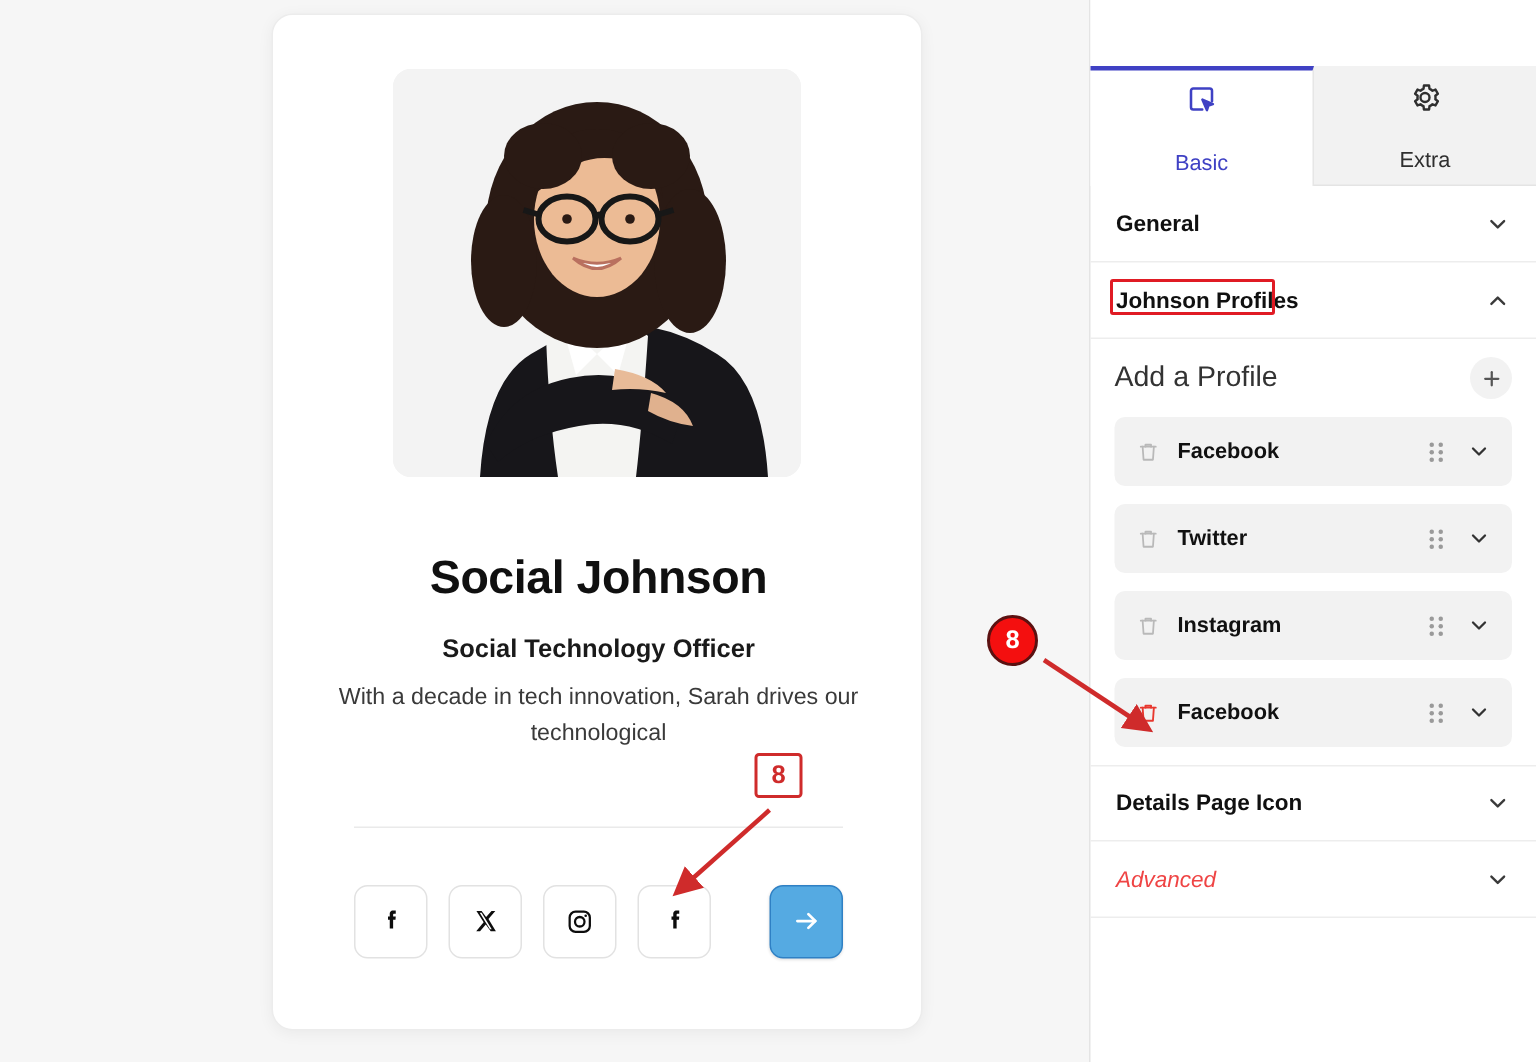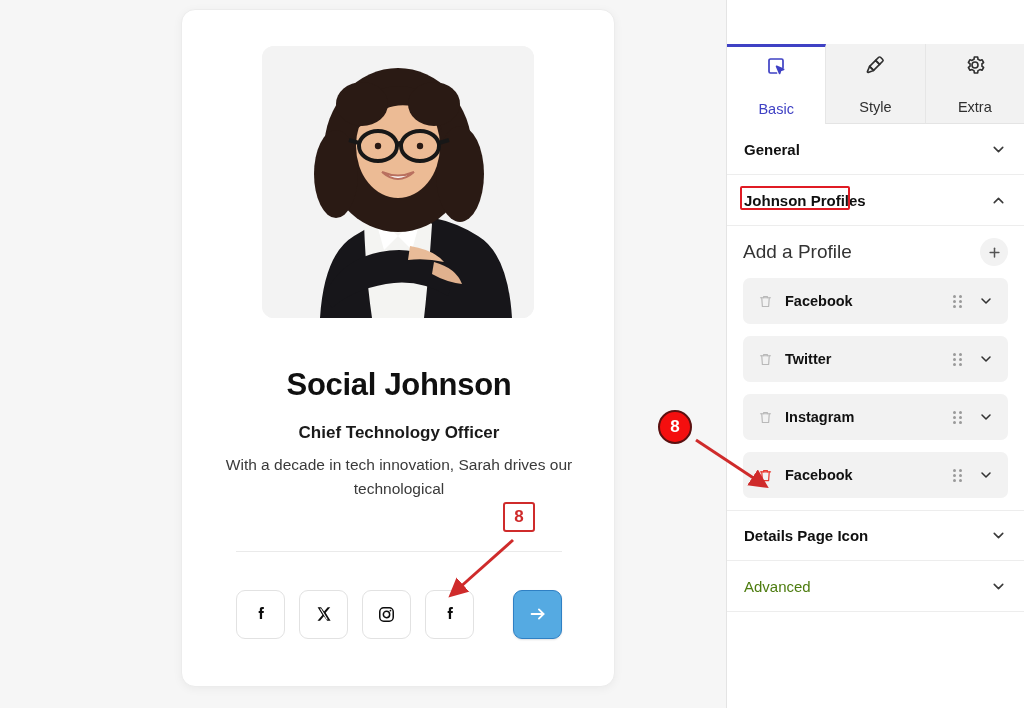--- a/index.html
+++ b/index.html
@@ -109,21 +109,21 @@
 
   .section-row {
     height: 51px;
     display: flex; align-items: center; justify-content: space-between;
     padding: 0 17px;
     border-bottom: 1px solid #ededed;
     cursor: pointer;
     position: relative;
   }
   .section-title { font-size: 15px; font-weight: bold; color: #101010; }
-  .section-title.normal { font-weight: normal; color: #4d7c0f; }
+  .section-title.normal { font-weight: normal; color: #ef4444; font-style: italic; }
   .chev { color: #3a3a3a; display: block; }
 
   .section-row.highlight .hl-box {
     position: absolute;
     left: 13px; top: 11px;
     width: 110px; height: 24px;
     border: 2px solid #e01b24;
     border-radius: 2px;
     pointer-events: none;
   }
@@ -224,21 +224,21 @@
 
           <path d="M120 126 q16 14 32 0 q-16 7 -32 0 z" fill="#ffffff" stroke="#b9705f" stroke-width="2"></path>
 
           <path d="M62 250 q16-36 56-44 q30-6 52 6 q22 10 20 26 l-4 12 q-30 -18 -62 -12 q-34 6 -54 24 z" fill="#17161a"></path>
           <path d="M172 216 q22 6 28 22 q-16 -2 -30 -10 z" fill="#e0b18e"></path>
           <path d="M148 200 q24 4 34 16 q-18 -4 -36 -2 z" fill="#e8bb98"></path>
         </svg>
       </div>
 
       <div class="person-name">Social Johnson</div>
-      <div class="person-role">Chief Technology Officer</div>
+      <div class="person-role">Social Technology Officer</div>
       <div class="person-bio">With a decade in tech innovation, Sarah drives our technological</div>
 
       <div class="card-divider"></div>
 
       <div class="social-row">
         <div class="social-btn">
           <svg width="20" height="20" viewBox="0 0 24 24">
             <path fill="currentColor" d="M15.4 8.3h-2.1V6.9c0-.6.4-.8.7-.8h1.4V3.6h-2c-2.3 0-2.8 1.7-2.8 2.8v1.9H9.2v2.6h1.4V18h2.7v-7.1h1.9z"></path>
           </svg>
         </div>
@@ -273,28 +273,20 @@
   <div class="side-panel">
     <div class="panel-top-gap"></div>
 
     <div class="tabs">
       <div class="tab active">
         <svg width="24" height="24" viewBox="0 0 24 24" fill="none" stroke="currentColor" stroke-width="1.7" stroke-linecap="round" stroke-linejoin="round">
           <path d="M19 12.5V5.5a1.5 1.5 0 0 0-1.5-1.5h-11A1.5 1.5 0 0 0 5 5.5v11A1.5 1.5 0 0 0 6.5 18h6"></path>
           <path d="M12.6 11.4l7 3-3 1-1 3z" fill="currentColor"></path>
         </svg>
         <span class="tab-label">Basic</span>
-      </div>
-      <div class="tab">
-        <svg width="24" height="24" viewBox="0 0 24 24" fill="none" stroke="#2f2f2f" stroke-width="1.6" stroke-linecap="round" stroke-linejoin="round">
-          <path d="M17.5 4.3l2.2 2.2c.5.5.5 1.3 0 1.8l-3.1 3.1-4-4 3.1-3.1c.5-.5 1.3-.5 1.8 0z"></path>
-          <path d="M12.6 7.4l-6 6 4 4 6-6z"></path>
-          <path d="M6.6 13.4l-2.2 5.2c-.2.5.3 1 .8.8l5.4-2z"></path>
-        </svg>
-        <span class="tab-label">Style</span>
       </div>
       <div class="tab">
         <svg width="24" height="24" viewBox="0 0 24 24" fill="none" stroke="#2f2f2f" stroke-width="1.6" stroke-linecap="round" stroke-linejoin="round">
           <circle cx="12" cy="12" r="3"></circle>
           <path d="M19 12a7 7 0 0 0-.1-1.2l1.7-1.3-1.6-2.8-2 .8a7 7 0 0 0-2-1.2L14.7 4h-3.4l-.3 2.3a7 7 0 0 0-2 1.2l-2-.8-1.6 2.8 1.7 1.3a7 7 0 0 0 0 2.4l-1.7 1.3 1.6 2.8 2-.8a7 7 0 0 0 2 1.2l.3 2.3h3.4l.3-2.3a7 7 0 0 0 2-1.2l2 .8 1.6-2.8-1.7-1.3c.1-.4.1-.8.1-1.2z"></path>
         </svg>
         <span class="tab-label">Extra</span>
       </div>
     </div>
 

